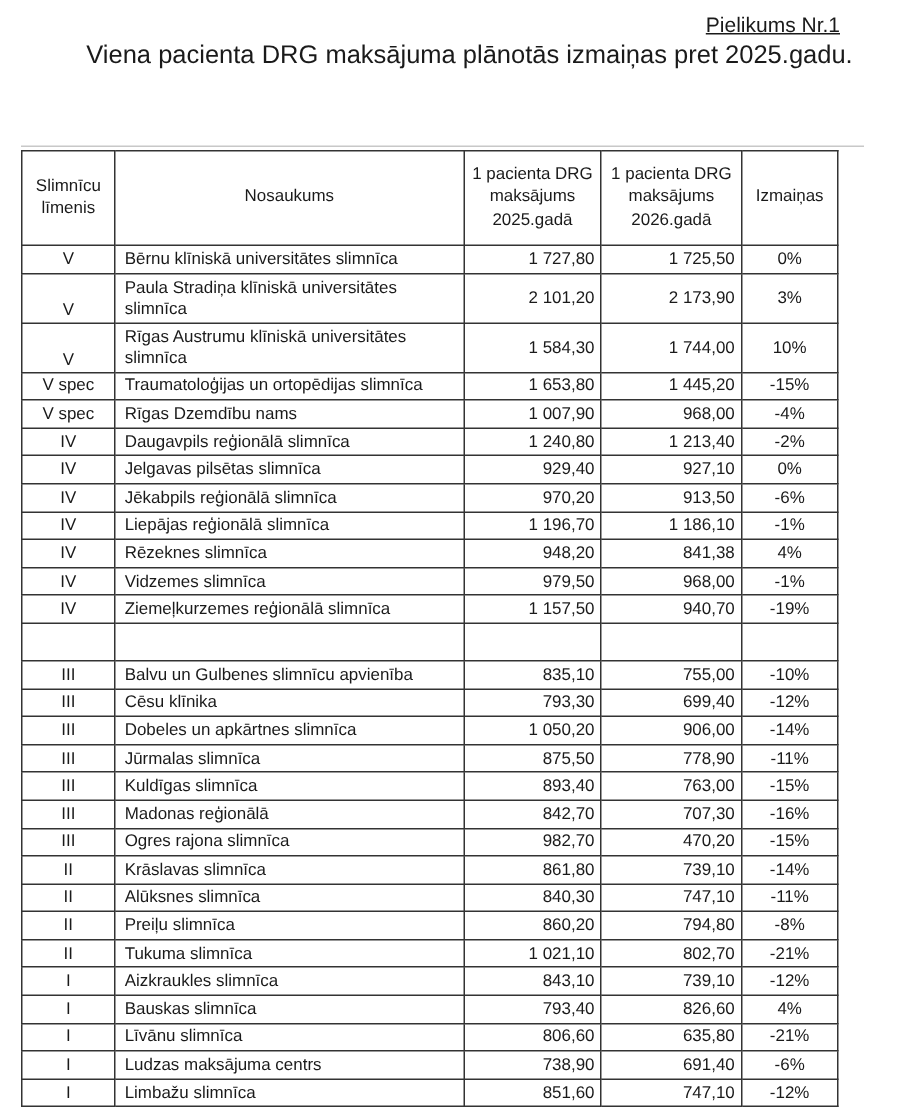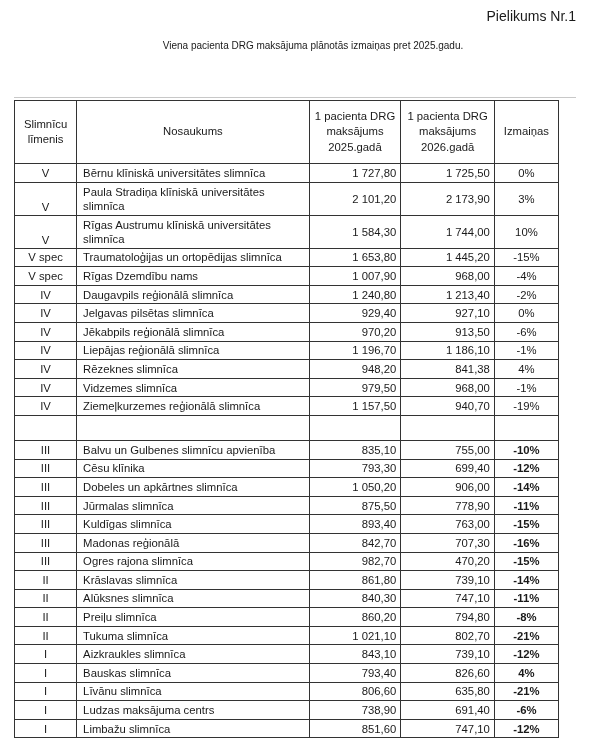--- a/index.html
+++ b/index.html
@@ -2,26 +2,27 @@
 <html><head>
 <meta charset="utf-8">
 <style>
   html, body { margin: 0; padding: 0; background: #ffffff; }
   body {
     width: 600px; height: 745px; position: relative; overflow: hidden;
     font-family: "Liberation Sans", "DejaVu Sans", sans-serif;
     color: #1a1a1a;
   }
   .annex {
-    position: absolute; right: 24px; top: 8px;
+    position: absolute; right: 40px; top: 8px;
     font-size: 14px;
+    text-decoration: underline;
   }
   .title {
-    position: absolute; left: 0; right: 0; top: 40px;
-    text-align: center; font-size: 10px; padding-left: 26px;
+    position: absolute; left: 0; right: 0; top: 27px;
+    text-align: center; font-size: 17px; padding-left: 26px;
   }
   .topline {
     position: absolute; left: 14px; width: 562px; top: 97px;
     border-top: 1px solid #c8c8c8;
   }
   table {
     position: absolute; left: 14px; top: 100px;
     border-collapse: collapse; width: 545px;
     font-size: 11.3px;
   }
@@ -37,21 +38,21 @@
   col.c5 { width: 65px; }
   tr.head th { height: 62px; line-height: 15.2px; }
   tr.row td { height: 17.6px; }
   tr.row.two td { height: 31px; }
   tr.row.two td.lvl { vertical-align: bottom; padding-bottom: 1px; }
   tr.blank td { height: 24px; }
   td.lvl { text-align: center; }
   td.name { text-align: left; padding-left: 6px; margin-top: 20px; }
   td.num { text-align: right; }
   td.chg { text-align: center; }
-  td.chg.bold { font-weight: bold; }
+  td.chg.bold { font-weight: normal; }
 </style>
 </head>
 <body>
 
 <div class="annex">Pielikums Nr.1</div>
 <div class="title">Viena pacienta DRG maksājuma plānotās izmaiņas pret 2025.gadu.</div>
 <div class="topline"></div>
 
 <table>
   <colgroup>

